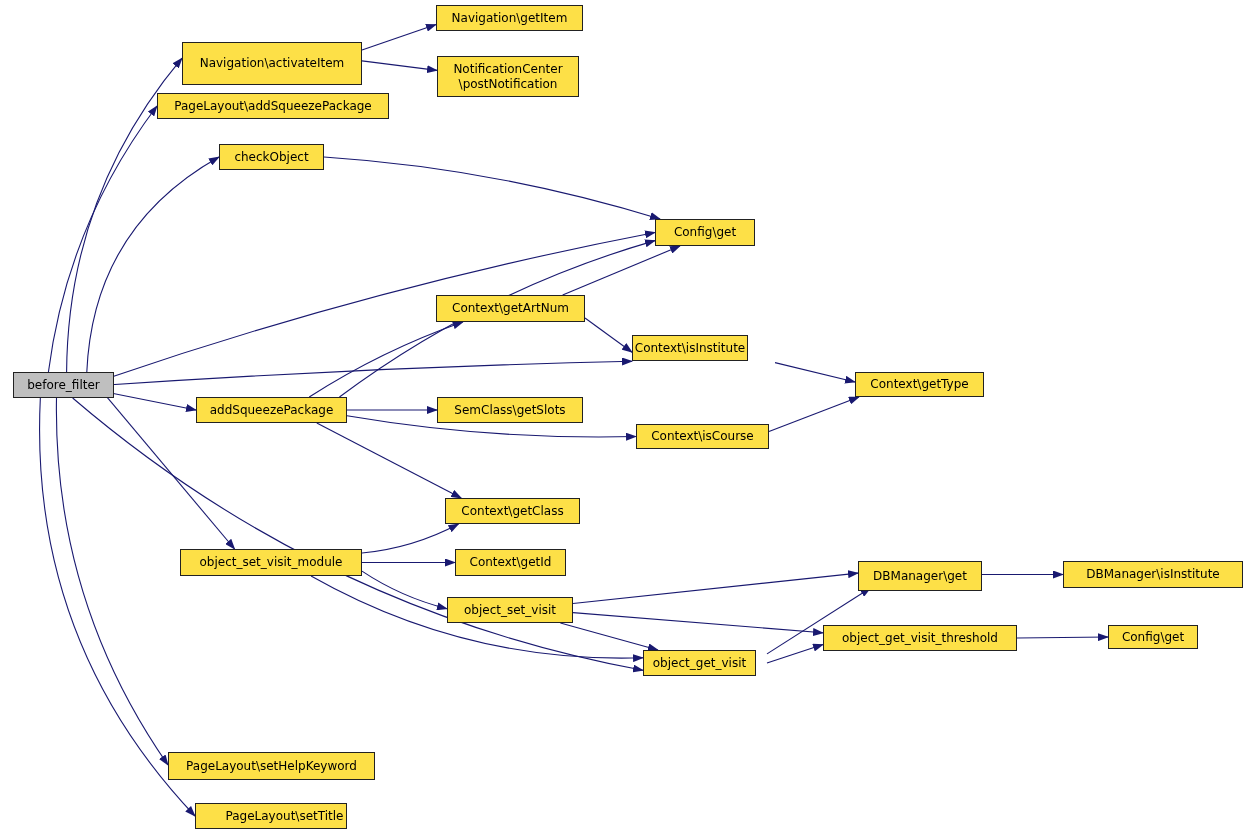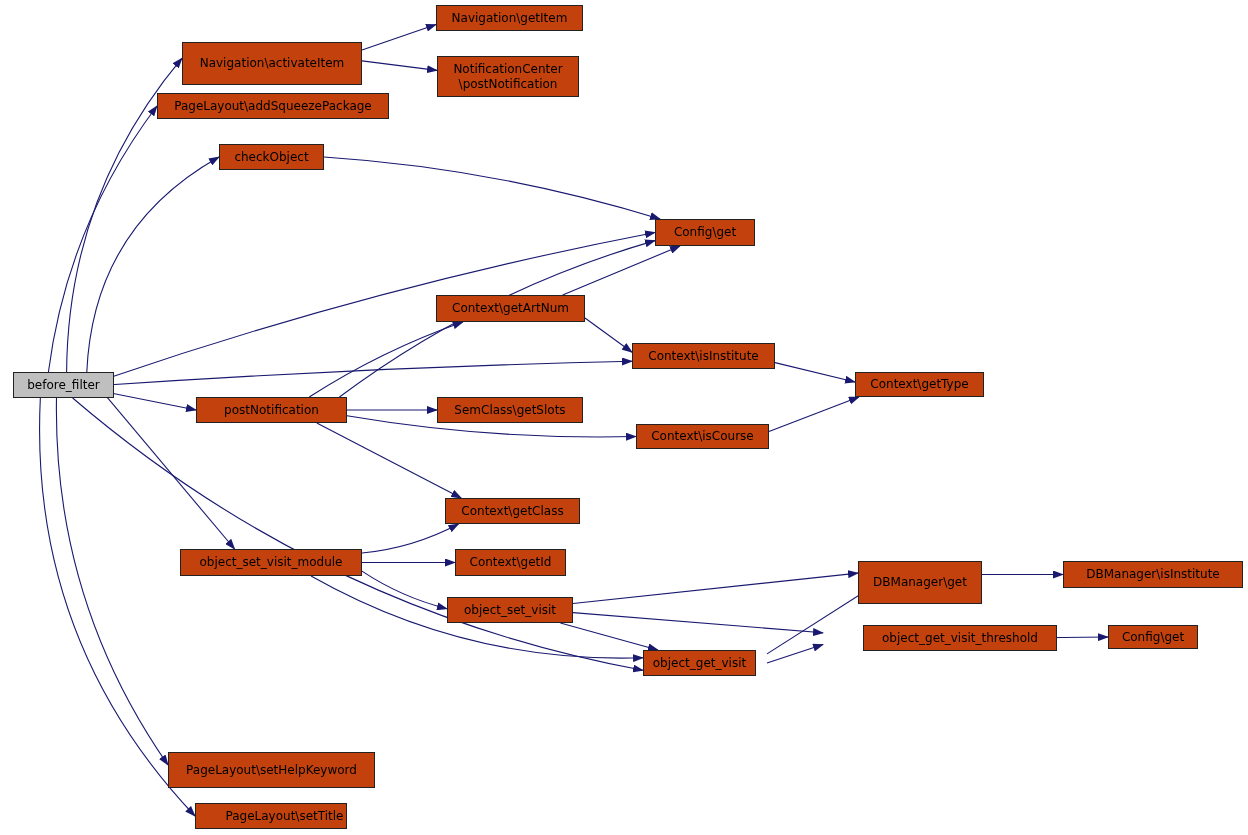--- a/index.html
+++ b/index.html
@@ -1,19 +1,19 @@
 <!DOCTYPE html>
 <html><head>
 <meta charset="utf-8">
 <style>
   html,body{margin:0;padding:0;background:#ffffff;}
   #stage{position:relative;width:1248px;height:835px;background:#ffffff;overflow:hidden;
          font-family:"DejaVu Sans","Liberation Sans",sans-serif;}
   #edge-layer{position:absolute;left:0;top:0;width:1248px;height:835px;}
-  .node{position:absolute;box-sizing:border-box;border:1.4px solid #222222;background:#c2410c;
+  .node{position:absolute;box-sizing:border-box;border:1.4px solid #222222;background:#fde047;
         display:flex;align-items:center;justify-content:center;text-align:center;
         font-size:12px;color:#000000;white-space:pre-line;line-height:15px;cursor:pointer;}
   .node.root{background:#bfbfbf;}
 </style>
 </head>
 <body>
 
 <div id="stage">
     <svg id="edge-layer" width="1248" height="835">
       <defs>
@@ -57,29 +57,29 @@
     </svg>
     <div class="node root" style="left: 6px; top: 372px; width: 101px; height: 26px; margin-left: 7px;">before_filter</div>
     <div class="node" style="left: 182px; top: 42px; width: 180px; height: 43px;">Navigation\activateItem</div>
     <div class="node" style="left: 436px; top: 5px; width: 147px; height: 26px;">Navigation\getItem</div>
     <div class="node" style="left: 437px; top: 56px; width: 142px; height: 41px;">NotificationCenter
 \postNotification</div>
     <div class="node" style="left: 157px; top: 93px; width: 232px; height: 26px;">PageLayout\addSqueezePackage</div>
     <div class="node" style="left: 219px; top: 144px; width: 105px; height: 26px;">checkObject</div>
     <div class="node" style="left: 655px; top: 219px; width: 100px; height: 27px;">Config\get</div>
     <div class="node" style="left: 436px; top: 295px; width: 149px; height: 27px;">Context\getArtNum</div>
-    <div class="node" style="left: 632px; top: 343px; width: 143px; height: 26px;">Context\isInstitute</div>
+    <div class="node" style="left: 632px; top: 335px; width: 116px; height: 26px;">Context\isInstitute</div>
     <div class="node" style="left: 855px; top: 372px; width: 129px; height: 25px;">Context\getType</div>
-    <div class="node" style="left: 196px; top: 397px; width: 151px; height: 26px;">postNotification</div>
+    <div class="node" style="left: 196px; top: 397px; width: 151px; height: 26px;">addSqueezePackage</div>
     <div class="node" style="left: 437px; top: 397px; width: 146px; height: 26px;">SemClass\getSlots</div>
     <div class="node" style="left: 636px; top: 424px; width: 133px; height: 25px;">Context\isCourse</div>
     <div class="node" style="left: 445px; top: 498px; width: 135px; height: 26px;">Context\getClass</div>
     <div class="node" style="left: 180px; top: 549px; width: 182px; height: 27px;">object_set_visit_module</div>
     <div class="node" style="left: 455px; top: 549px; width: 111px; height: 27px;">Context\getId</div>
     <div class="node" style="left: 447px; top: 597px; width: 126px; height: 26px;">object_set_visit</div>
-    <div class="node" style="left: 858px; top: 561px; width: 124px; height: 43px;">DBManager\get</div>
+    <div class="node" style="left: 858px; top: 561px; width: 124px; height: 30px;">DBManager\get</div>
     <div class="node" style="left: 1063px; top: 561px; width: 180px; height: 27px;">DBManager\isInstitute</div>
     <div class="node" style="left: 643px; top: 650px; width: 113px; height: 26px;">object_get_visit</div>
-    <div class="node" style="left: 823px; top: 625px; width: 194px; height: 26px; margin-left: 40px;">object_get_visit_threshold</div>
+    <div class="node" style="left: 823px; top: 625px; width: 194px; height: 26px;">object_get_visit_threshold</div>
     <div class="node" style="left: 1108px; top: 625px; width: 90px; height: 24px;">Config\get</div>
-    <div class="node" style="left: 168px; top: 752px; width: 207px; height: 36px;">PageLayout\setHelpKeyword</div>
+    <div class="node" style="left: 168px; top: 752px; width: 207px; height: 28px;">PageLayout\setHelpKeyword</div>
     <div class="node" style="left: 195px; top: 803px; width: 152px; height: 26px; padding-left: 27px;">PageLayout\setTitle</div>
   </div>
 
 </body></html>

